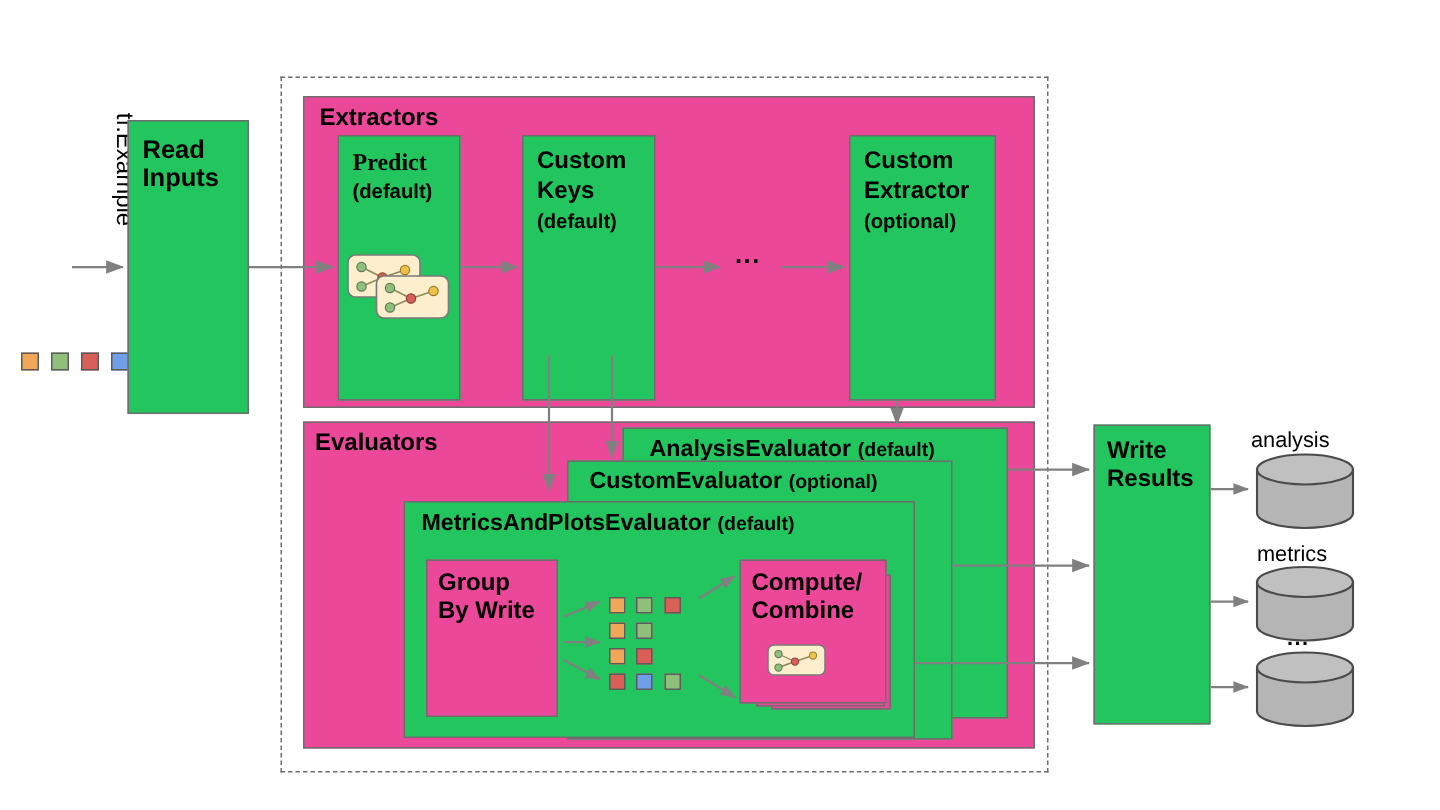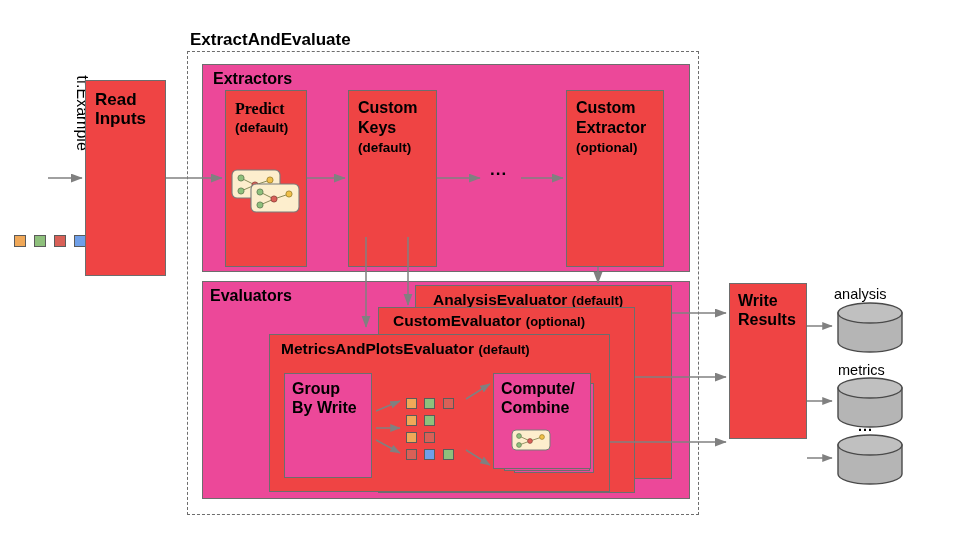--- a/index.html
+++ b/index.html
@@ -2,21 +2,21 @@
 <html><head>
 <meta charset="utf-8">
 <style>
   html,body{margin:0;padding:0;background:#ffffff;}
   body{width:960px;height:540px;position:relative;overflow:hidden;
        font-family:"Liberation Sans",sans-serif;color:#000;}
   #stage{position:absolute;left:0;top:0;width:960px;height:540px;}
   .abs{position:absolute;box-sizing:border-box;}
 
   
-  .ybox{background:#ef4444;border:1px solid #6d6d6d;}
+  .ybox{background:#22c55e;border:1px solid #6d6d6d;}
   .wbox{background:#ec4899;border:1px solid #6d6d6d;}
   .dashbox{background:transparent;border:1.6px dashed #6d6d6d;}
 
   .lbl{position:absolute;box-sizing:border-box;line-height:1.12;}
   .t18{font-size:17px;font-weight:bold;}
   .t16{font-size:16px;font-weight:bold;}
   .t15{font-size:15.5px;font-weight:bold;}
   .t13{font-size:13.5px;font-weight:bold;}
   .t12r{font-size:13px;font-weight:bold;}
   .t14r{font-size:14.5px;font-weight:normal;}
@@ -46,21 +46,20 @@
     <span class="sq" style="left:54px;top:235px;background:#d96057;"></span>
     <span class="sq" style="left:74px;top:235px;background:#6f9fe8;"></span>
   </div>
 
   <div class="abs ybox" style="left:85px;top:80px;width:81px;height:196px;">
     <div class="lbl t18" style="left:9px;top:9px;">Read</div>
     <div class="lbl t18" style="left:9px;top:28px;">Inputs</div>
   </div>
 
   <div class="abs dashbox" style="left:187px;top:51px;width:512px;height:464px;"></div>
-  <div class="lbl t18" style="left:190px;top:30px;">ExtractAndEvaluate</div>
 
   <div class="abs wbox" style="left:202px;top:64px;width:488px;height:208px;"></div>
   <div class="lbl t16" style="left:213px;top:70px;">Extractors</div>
 
   <div class="abs ybox" style="left:225px;top:90px;width:82px;height:177px;">
     <div class="lbl t16" style="left:9px;top:9px;font-family:Liberation Serif, serif;">Predict</div>
     <div class="lbl t13" style="left:9px;top:29px;">(default)</div>
   </div>
 
   <div class="abs ybox" style="left:348px;top:90px;width:89px;height:177px;">
@@ -122,21 +121,21 @@
     <span class="sqsm" style="left:443px;top:449px;background:#8ec07c;"></span>
   </div>
 
   <div class="abs wbox" style="left:514px;top:383px;width:80px;height:90px;"></div>
   <div class="abs wbox" style="left:504px;top:378px;width:86px;height:93px;"></div>
   <div class="abs wbox" style="left:493px;top:373px;width:98px;height:96px;">
     <div class="lbl t16" style="left:7px;top:6px;white-space:nowrap;">Compute/</div>
     <div class="lbl t16" style="left:7px;top:25px;">Combine</div>
   </div>
 
-  <div class="abs ybox" style="left:729px;top:283px;width:78px;height:156px;">
+  <div class="abs ybox" style="left:729px;top:283px;width:78px;height:200px;">
     <div class="lbl t16" style="left:8px;top:8px;">Write</div>
     <div class="lbl t16" style="left:8px;top:27px;">Results</div>
   </div>
 
   <div class="lbl t14r" style="left:834px;top:286px;">analysis</div>
   <div class="lbl t14r" style="left:838px;top:362px;">metrics</div>
   <div class="lbl t14r" style="left:858px;top:418px;font-weight:bold;letter-spacing:1px;">...</div>
 
   <svg class="ov" viewBox="0 0 960 540">
     <defs>

